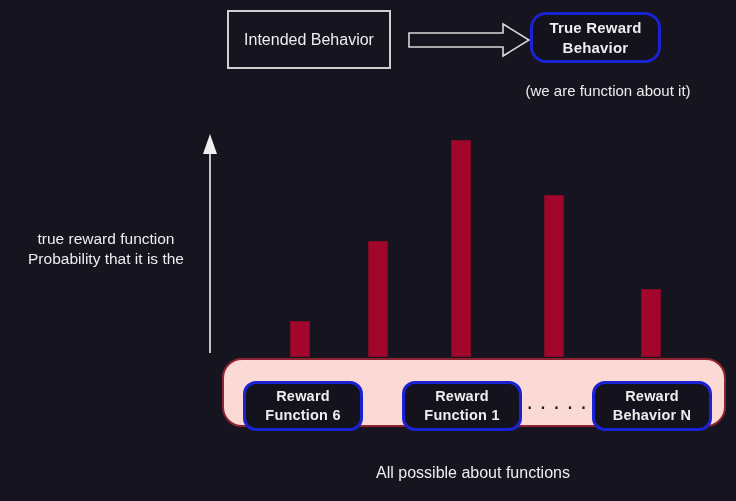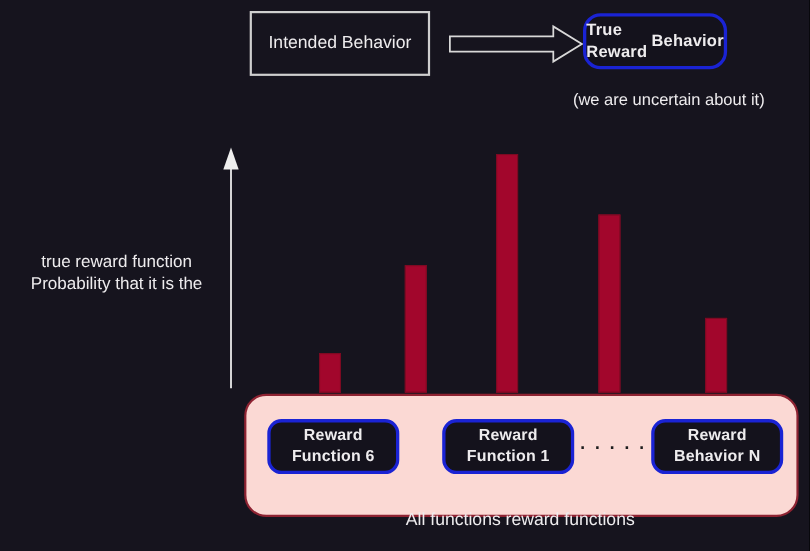--- a/index.html
+++ b/index.html
@@ -18,38 +18,38 @@
     position:absolute; left:227px; top:10px; width:164px; height:59px;
     border:2px solid var(--gray-border); box-sizing:border-box;
     display:flex; align-items:center; justify-content:center;
     font-size:16px; color:var(--text);
   }
   .h-arrow{position:absolute; left:406px; top:21px; width:126px; height:38px;}
   .trf-box{
     position:absolute; left:530px; top:12px; width:131px; height:51px;
     border:3px solid var(--blue-border); border-radius:16px; box-sizing:border-box;
     background:var(--dark-box-fill);
-    display:flex; flex-direction:row; align-items:center; justify-content:center;
+    display:flex; flex-direction:column; align-items:center; justify-content:center;
     font-size:15px; font-weight:700; line-height:1.3; letter-spacing:0.2px;
   }
   .uncertain{
     position:absolute; left:480px; top:82px; width:256px;
     text-align:center; font-size:15px;
   }
   .ylabel{
     position:absolute; left:0px; top:229px; width:212px;
     text-align:center; font-size:15.5px; line-height:1.32;
   }
   .v-arrow{position:absolute; left:199px; top:132px; width:22px; height:222px;}
   .bar{
     position:absolute; box-sizing:border-box;
     background:var(--bar-fill); border:1px solid var(--bar-border);
   }
   .pink-box{
-    position:absolute; left:222px; top:358px; width:504px; height:112px;
+    position:absolute; left:222px; top:358px; width:504px; height:69px;
     background:var(--pink-fill); border:2px solid var(--pink-border);
     border-radius:20px; box-sizing:border-box;
   }
   .rf-box{
     position:absolute; top:21px; width:120px; height:50px;
     border:3px solid var(--blue-border); border-radius:13px; box-sizing:border-box;
     background:var(--dark-box-fill); color:var(--text);
     display:flex; flex-direction:column; align-items:center; justify-content:center;
     font-size:14.5px; font-weight:700; line-height:1.3; letter-spacing:0.2px;
   }
@@ -74,21 +74,21 @@
 
   <svg class="h-arrow" viewBox="0 0 126 38">
     <polygon points="3,12 97,12 97,3 123,19 97,35 97,26 3,26" fill="none" stroke="#d8d8d8" stroke-width="1.6" stroke-linejoin="miter"></polygon>
   </svg>
 
   <div class="trf-box">
     <div>True Reward</div>
     <div>Behavior</div>
   </div>
 
-  <div class="uncertain">(we are uncertain about it)</div>
+  <div class="uncertain">(we are function about it)</div>
 
   <div class="ylabel">
     <div>true reward function</div>
     <div>Probability that it is the</div>
   </div>
 
   <svg class="v-arrow" viewBox="0 0 22 222">
     <line x1="11" y1="221" x2="11" y2="18" stroke="#efefef" stroke-width="1.6"></line>
     <polygon points="11,2 4,22 18,22" fill="#efefef"></polygon>
   </svg>
@@ -110,15 +110,15 @@
       <div>Reward</div>
       <div>Function 1</div>
     </div>
     <div class="dots">.....</div>
     <div class="rf-box" style="left:368px">
       <div>Reward</div>
       <div>Behavior N</div>
     </div>
   </div>
 
-  <div class="caption">All functions reward functions</div>
+  <div class="caption">All possible about functions</div>
 
 </div>
 
 </body></html>

